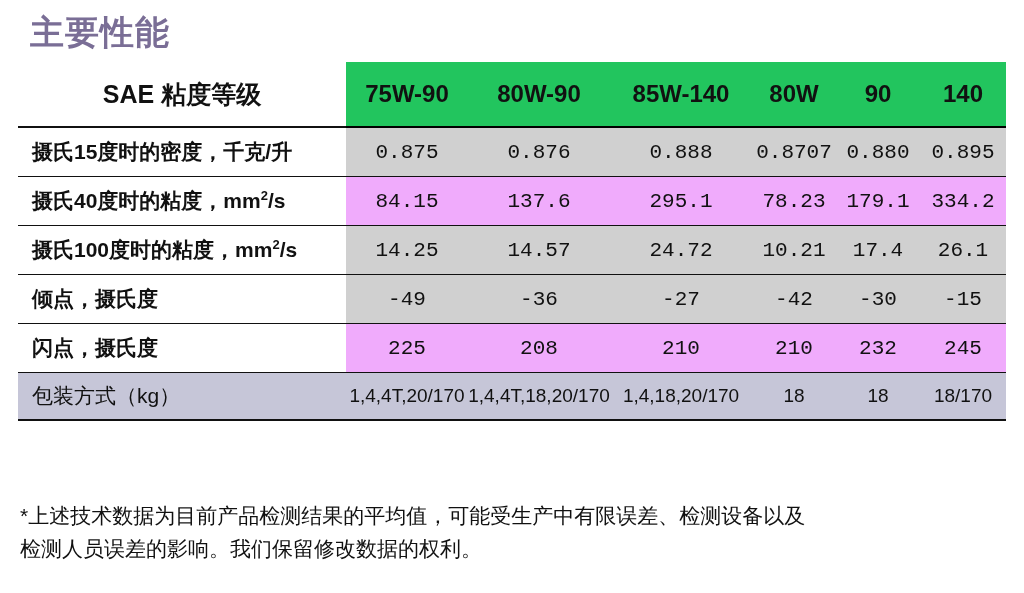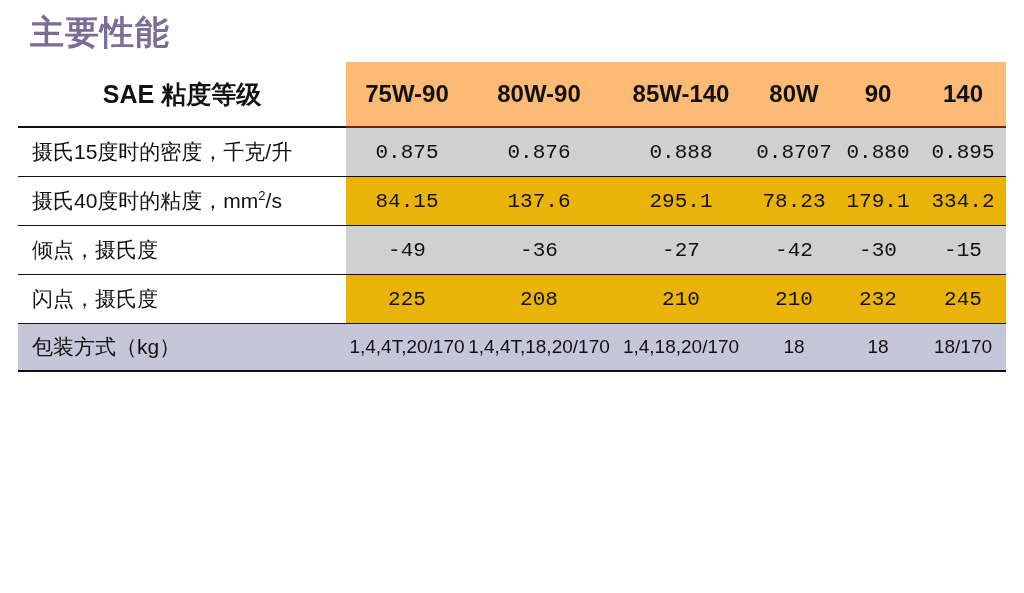--- a/index.html
+++ b/index.html
@@ -49,47 +49,48 @@
   .col-d { width: 84px; }
   .col-e { width: 84px; }
   .col-f { width: 86px; }
 
   tr.head th {
     height: 64px;
     vertical-align: middle;
     text-align: center;
     font-size: 24px;
     font-weight: bold;
-    background: #fdba74;
-    border-bottom: 2px solid #7f1d1d;
+    background: #22c55e;
+    border-bottom: 2px solid #000000;
   }
   tr.head th.label-head {
     background: #ffffff;
     font-size: 25px;
     border-bottom: 2px solid #111111;
   }
   tr.row td {
     height: 48px;
     vertical-align: middle;
     font-size: 21px;
     border-bottom: 1px solid #111111;
   }
   tr.row td.label {
     background: #ffffff;
     text-align: left;
     padding-left: 14px;
     white-space: nowrap;
+    font-weight: bold;
   }
   tr.row td.val {
     background: #d0d0d0;
     text-align: center;
     font-family: Liberation Mono, monospace;
   }
   tr.row.alt td.val {
-    background: #eab308;
+    background: #f0abfc;
     text-align: center;
   }
   tr.pack td {
     height: 46px;
     vertical-align: middle;
     font-size: 19px;
     background: #c6c6d8;
     border-bottom: 2px solid #111111;
   }
   tr.pack td.label {
@@ -158,20 +159,29 @@
       <tr class="row alt">
         <td class="label"><span>摄氏40度时的粘度，mm</span><span class="sup">2</span><span>/s</span></td>
         <td class="val">84.15</td>
         <td class="val">137.6</td>
         <td class="val">295.1</td>
         <td class="val">78.23</td>
         <td class="val">179.1</td>
         <td class="val">334.2</td>
       </tr>
       <tr class="row">
+        <td class="label"><span>摄氏100度时的粘度，mm</span><span class="sup">2</span><span>/s</span></td>
+        <td class="val">14.25</td>
+        <td class="val">14.57</td>
+        <td class="val">24.72</td>
+        <td class="val">10.21</td>
+        <td class="val">17.4</td>
+        <td class="val">26.1</td>
+      </tr>
+      <tr class="row">
         <td class="label">倾点，摄氏度</td>
         <td class="val">-49</td>
         <td class="val">-36</td>
         <td class="val">-27</td>
         <td class="val">-42</td>
         <td class="val">-30</td>
         <td class="val">-15</td>
       </tr>
       <tr class="row alt">
         <td class="label">闪点，摄氏度</td>
@@ -187,14 +197,18 @@
         <td class="val">1,4,4T,20/170</td>
         <td class="val">1,4,4T,18,20/170</td>
         <td class="val">1,4,18,20/170</td>
         <td class="val">18</td>
         <td class="val">18</td>
         <td class="val">18/170</td>
       </tr>
     </tbody>
   </table>
 
+  <div class="footnote">
+    <span class="ln">*上述技术数据为目前产品检测结果的平均值，可能受生产中有限误差、检测设备以及</span>
+    <span class="ln">检测人员误差的影响。我们保留修改数据的权利。</span>
+  </div>
 
 </div>
 
 </body></html>

